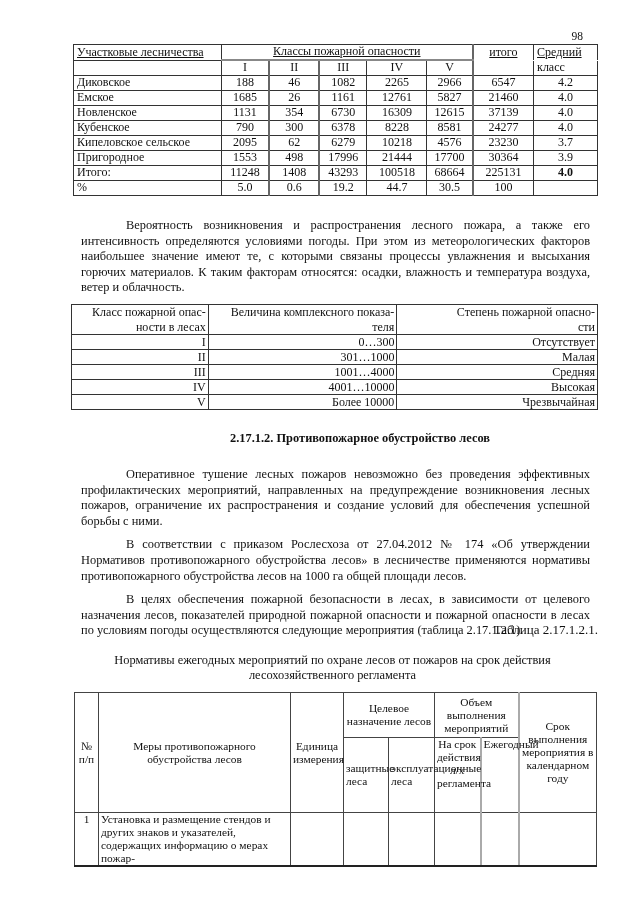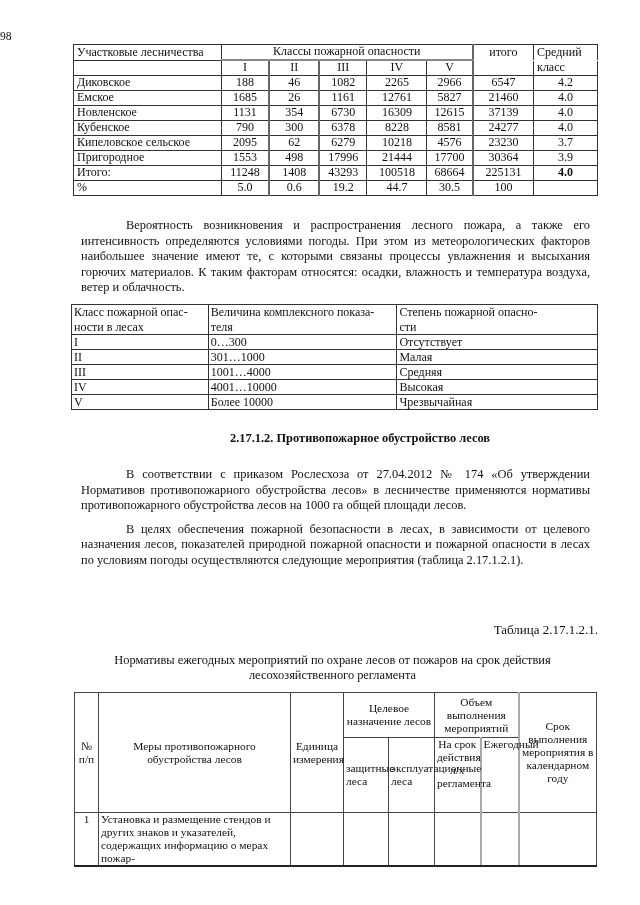--- a/index.html
+++ b/index.html
@@ -1,34 +1,34 @@
 <!DOCTYPE html>
 <html><head>
 <meta charset="utf-8">
 <style>
   html, body { margin:0; padding:0; background:#ffffff; }
   body { width:640px; height:905px; position:relative; overflow:hidden;
          font-family:"Liberation Serif", "DejaVu Serif", serif; color:#111; font-size:12.2px; }
   .abs { position:absolute; }
-  .pagenum { left:0; width:583px; top:30px; text-align:left; font-size:11.5px; }
+  .pagenum { left:0; width:583px; top:30px; text-align:right; font-size:11.5px; }
   table { border-collapse:collapse; position:absolute; }
   td { padding:0 2px; line-height:13.5px; vertical-align:middle; font-size:12px; }
   
   #t1 { left:73px; top:44px; width:525px; }
   #t1 td { border:1px solid #333; height:14px; text-align:center; white-space:nowrap; }
   #t1 td.l { text-align:left; padding-left:3px; }
   #t1 td.b { font-weight:bold; }
-  #t1 tr.hdr1 td { border-bottom:2px solid #888; }
+  #t1 tr.hdr1 td { border-bottom:2px solid #888;text-decoration:underline; }
   #t1 td.vgrey { border-left:2px solid #666; }
   
   .para { left:73px; width:525px; text-align:justify; line-height:15.6px; font-size:12.4px; }
   .para p { margin:8px; text-indent:45px; }
   
   #t2 { left:71px; top:304px; width:527px; }
-  #t2 td { border:1px solid #333; text-align:left; height:14px; line-height:14px; }
+  #t2 td { border:1px solid #333; text-align:right; height:14px; line-height:14px; }
   #t2 tr.h td { line-height:14.5px; }
   .heading { left:0; width:640px; text-align:center; font-weight:bold; font-size:12.4px; }
   .tabcap { right:42px; font-size:13px; }
   .tabtitle { left:70px; width:525px; text-align:center; font-size:12.4px; line-height:15px; }
   
   #t3 { left:74px; top:692px; width:522px; table-layout:fixed; }
   #t3 td { border:1px solid #444; text-align:center; font-size:11.4px; line-height:13px; padding:0 2px; }
   #t3 td.l { text-align:left; }
   #t3 td.g { border-left:2px solid #aaa; }
   #t3 tr.last td { border-bottom:2px solid #222; }
@@ -189,20 +189,21 @@
         <td>V</td>
         <td>Более 10000</td>
         <td>Чрезвычайная</td>
       </tr>
 </tbody>
   </table>
 
 <div class="abs heading" style="top:431px;padding-left:40px;">2.17.1.2. Противопожарное обустройство лесов</div>
 
 <div class="abs para" style="top:459px;">
+  <p>Оперативное тушение лесных пожаров невозможно без проведения эффективных профилактических мероприятий, направленных на предупреждение возникновения лесных пожаров, ограничение их распространения и создание условий для обеспечения успешной борьбы с ними.</p>
   <p>В соответствии с приказом Рослесхоза от 27.04.2012 № 174 «Об утверждении Нормативов противопожарного обустройства лесов» в лесничестве применяются нормативы противопожарного обустройства лесов на 1000 га общей площади лесов.</p>
   <p>В целях обеспечения пожарной безопасности в лесах, в зависимости от целевого назначения лесов, показателей природной пожарной опасности  и пожарной опасности в лесах по условиям погоды осуществляются следующие мероприятия (таблица 2.17.1.2.1).</p>
 </div>
 
 <div class="abs tabcap" style="top:622px;">Таблица 2.17.1.2.1.</div>
 <div class="abs tabtitle" style="top:653px;">Нормативы ежегодных мероприятий по охране лесов от пожаров на срок действия лесохозяйственного регламента</div>
 
 <table id="t3">
   <colgroup>
     <col style="width:24px">

